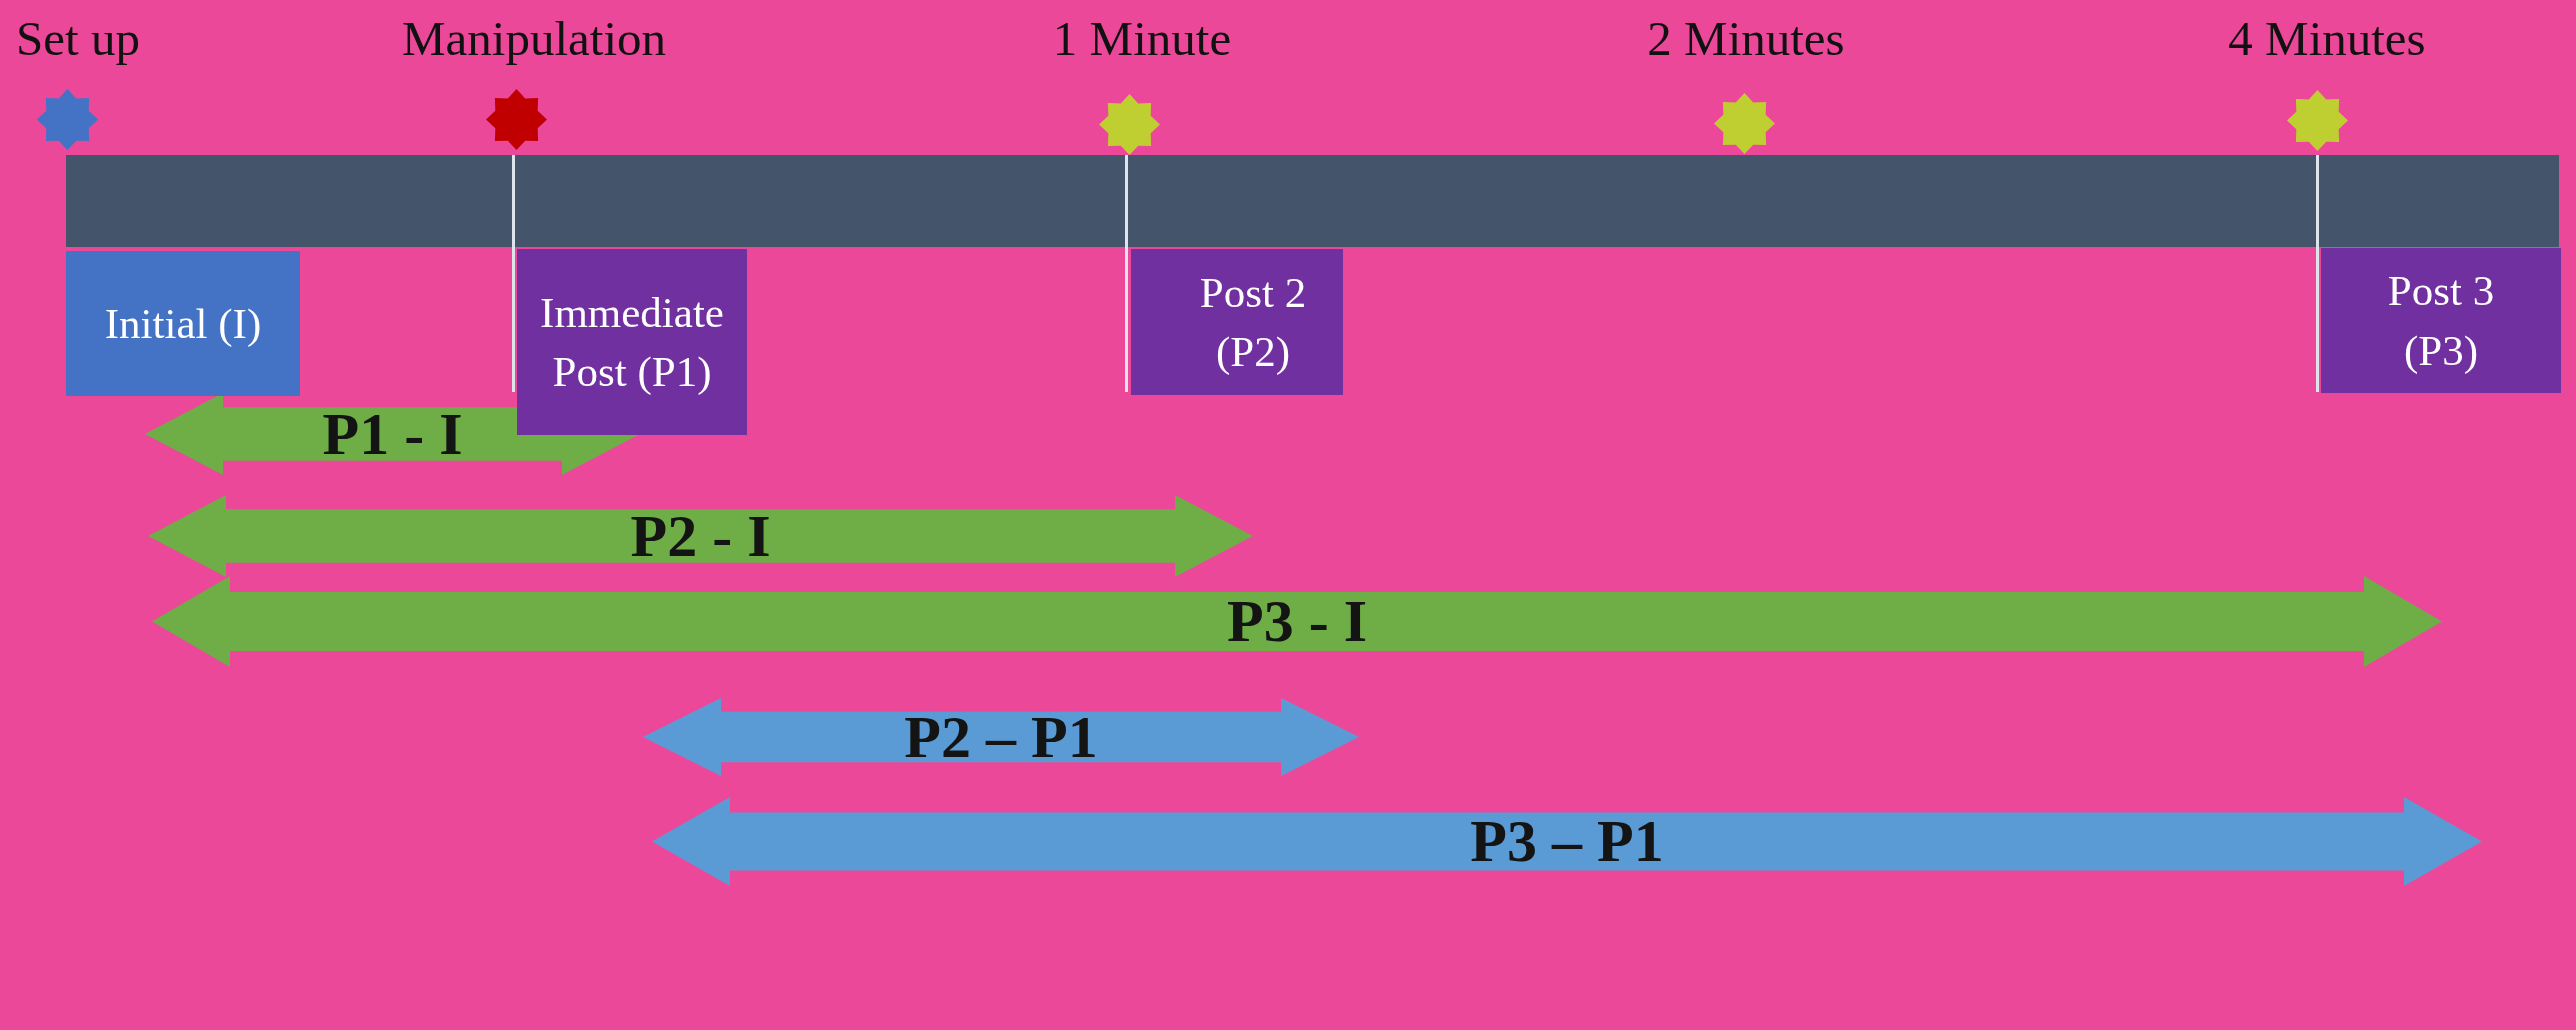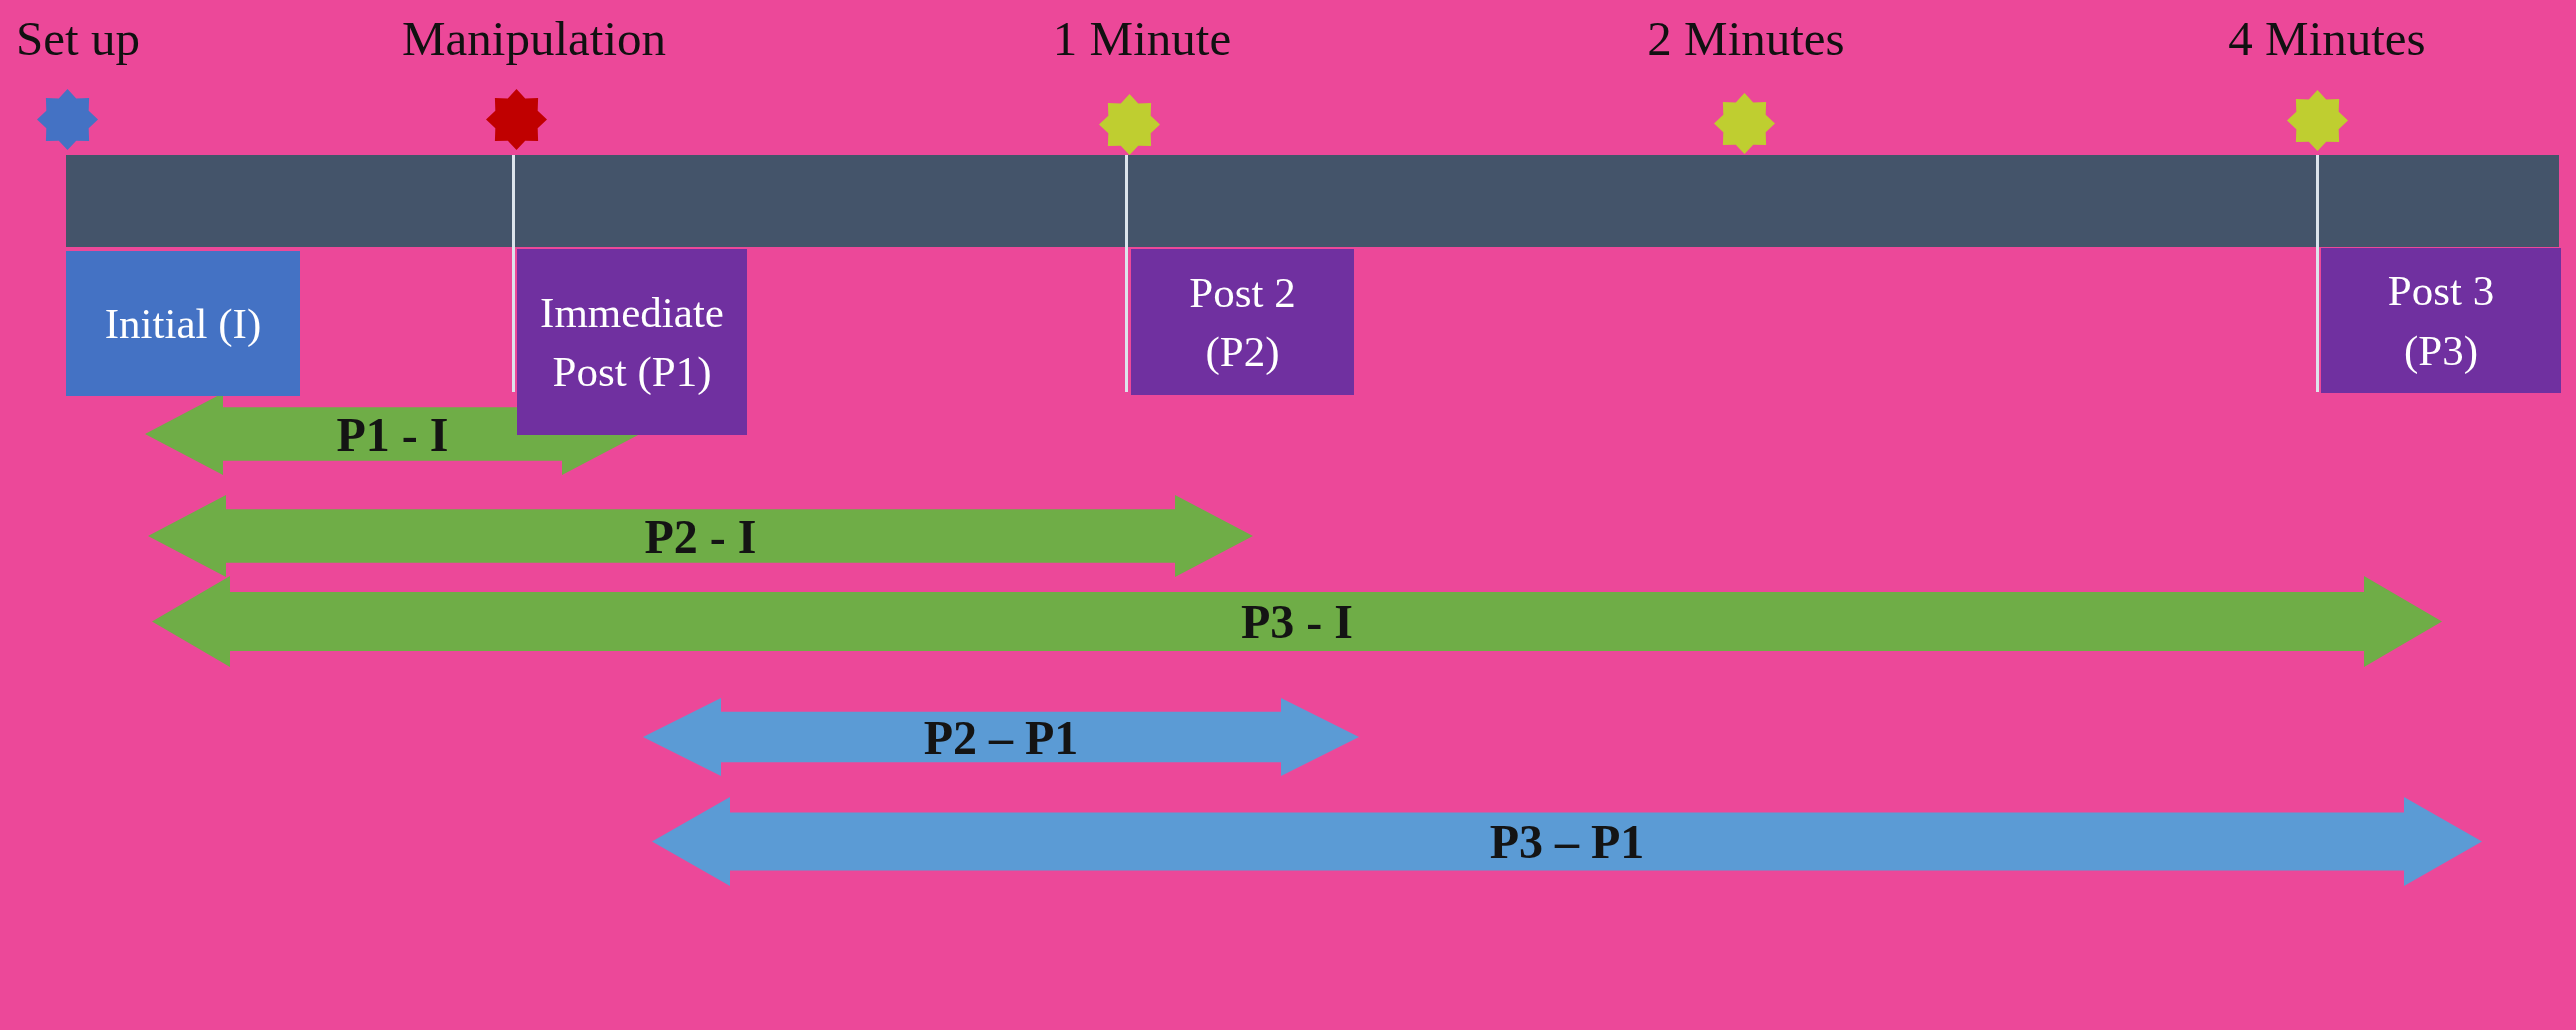--- a/index.html
+++ b/index.html
@@ -28,21 +28,21 @@
     position:absolute;z-index:3;
     display:flex;flex-direction:column;justify-content:center;align-items:center;
     color:#ffffff;font-size:43px;line-height:1.38;text-align:center;
   }
   .arrow{
     position:absolute;z-index:2;
     display:flex;align-items:center;justify-content:center;
     clip-path:polygon(0 50%,78px 0%,78px 17.5%,calc(100% - 78px) 17.5%,calc(100% - 78px) 0%,100% 50%,calc(100% - 78px) 100%,calc(100% - 78px) 82.5%,78px 82.5%,78px 100%);
   }
   .arrow .alabel{
-    font-size:48px;font-weight:700;color:#141414;white-space:nowrap;
+    font-size:60px;font-weight:700;color:#141414;white-space:nowrap;
   }
 </style>
 </head>
 <body>
 
 <div class="canvas">
 
   <div class="time-label" style="left:78px">Set up</div>
   <div class="time-label" style="left:534px">Manipulation</div>
   <div class="time-label" style="left:1142px">1 Minute</div>
@@ -70,21 +70,21 @@
   <div class="tick" style="left: 1125px; background-color: rgb(221, 228, 236);"></div>
   <div class="tick" style="left: 2316px; background-color: rgb(221, 228, 236);"></div>
 
   <div class="mbox" style="left: 66px; top: 251px; width: 234px; height: 145px; background-color: rgb(68, 114, 196);">
     <span>Initial (I)</span>
   </div>
   <div class="mbox" style="left: 517px; top: 249px; width: 230px; height: 186px; background-color: rgb(112, 48, 160);">
     <span>Immediate</span>
     <span>Post (P1)</span>
   </div>
-  <div class="mbox" style="left: 1131px; top: 249px; width: 223px; height: 146px; background-color: rgb(112, 48, 160);">
+  <div class="mbox" style="left: 1131px; top: 249px; width: 180px; height: 146px; background-color: rgb(112, 48, 160); padding-left: 32px;">
     <span>Post 2</span>
     <span>(P2)</span>
   </div>
   <div class="mbox" style="left: 2321px; top: 248px; width: 240px; height: 145px; background-color: rgb(112, 48, 160);">
     <span>Post 3</span>
     <span>(P3)</span>
   </div>
 
   <div class="arrow" style="left: 145px; top: 393px; width: 495px; height: 82px; background-color: rgb(111, 173, 71);">
     <span class="alabel">P1 - I</span>

